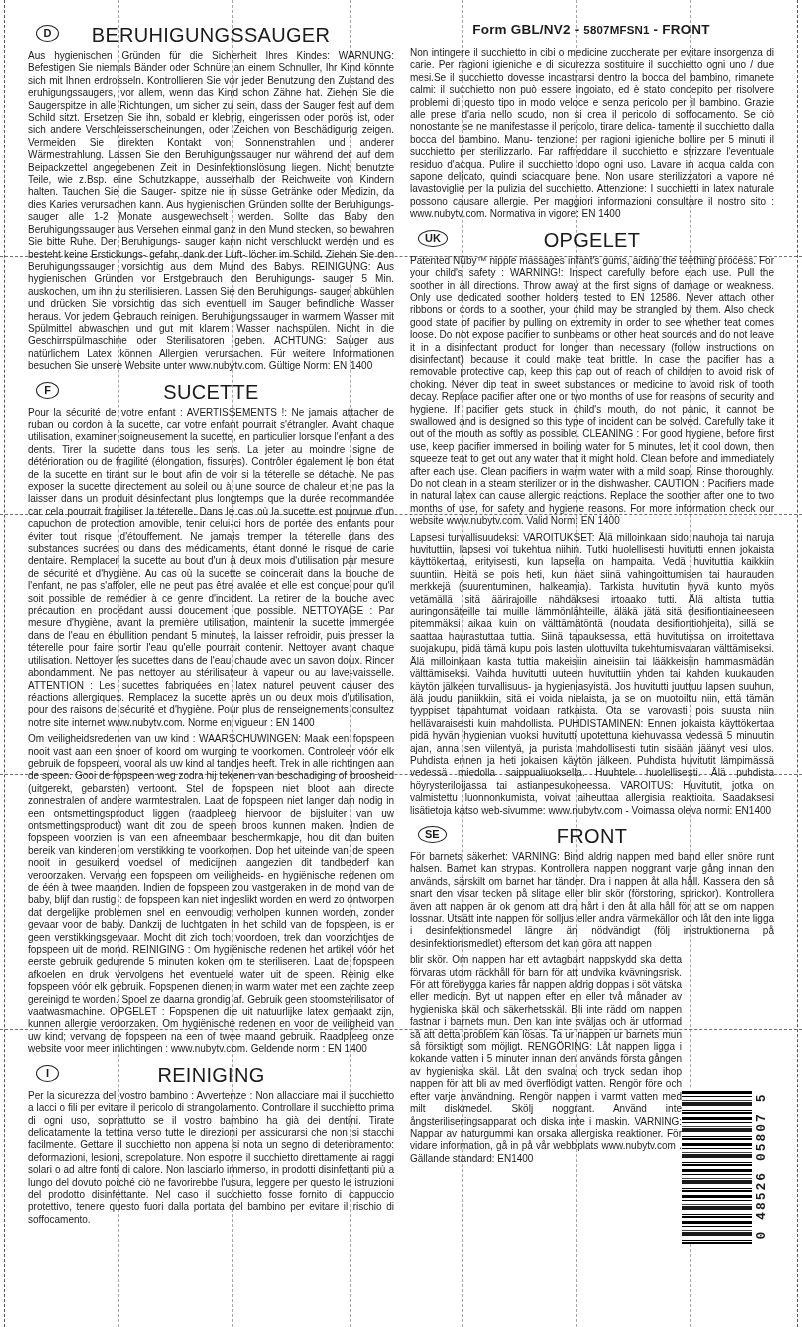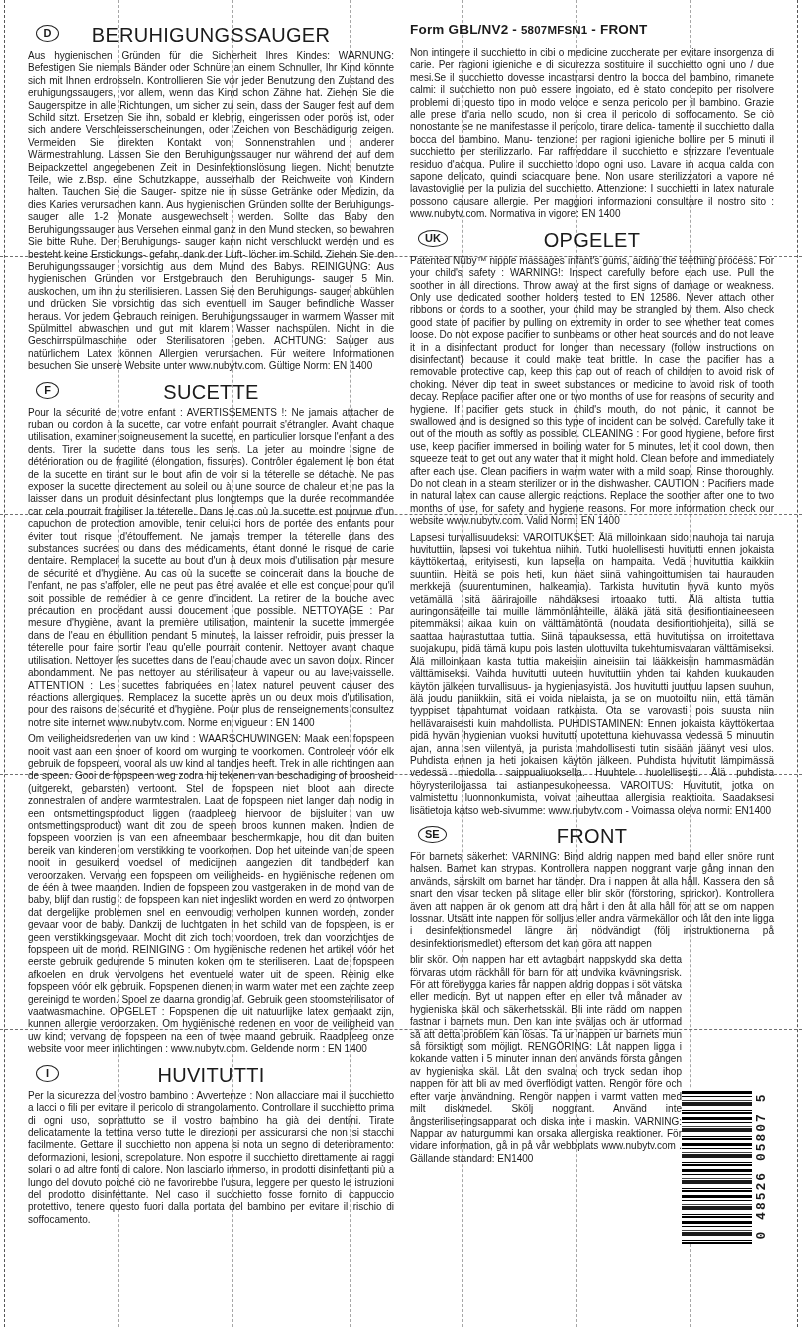--- a/index.html
+++ b/index.html
@@ -10,21 +10,21 @@
     overflow:hidden;
     font-family:"Liberation Sans","DejaVu Sans",sans-serif;
     color:#1b1b1b;
     -webkit-font-smoothing:antialiased;
   }
   .col{position:absolute;top:16px;}
   .col-left{left:28px;width:366px;}
   .col-right{left:410px;width:364px;}
 
   .form-header{
-    text-align:left;
+    text-align:center;
     font-weight:700;
     font-size:13.5px;
     letter-spacing:.2px;
     margin:6px 2px 10px 0;
     white-space:nowrap;
   }
   .form-header .code{font-size:11.5px;}
 
   .sec-header{position:relative;text-align:center;margin:7px 0 3px 0;height:24px;}
   .badge{
@@ -110,21 +110,21 @@
     <p class="body">Pour la sécurité de votre enfant : AVERTISSEMENTS !: Ne jamais attacher de ruban ou cordon à la sucette, car votre enfant pourrait s'étrangler. Avant chaque utilisation, examiner soigneusement la sucette, en particulier lorsque l'enfant a des dents. Tirer la sucette dans tous les sens. La jeter au moindre signe de détérioration ou de fragilité (élongation, fissures). Contrôler également le bon état de la sucette en tirant sur le bout afin de voir si la téterelle se détache. Ne pas exposer la sucette directement au soleil ou à une source de chaleur et ne pas la laisser dans un produit désinfectant plus longtemps que la durée recommandée car cela pourrait fragiliser la téterelle. Dans le cas où la sucette est pourvue d'un capuchon de protection amovible, tenir celui-ci hors de portée des enfants pour éviter tout risque d'étouffement. Ne jamais tremper la téterelle dans des substances sucrées ou dans des médicaments, étant donné le risque de carie dentaire. Remplacer la sucette au bout d'un à deux mois d'utilisation par mesure de sécurité et d'hygiène. Au cas où la sucette se coincerait dans la bouche de l'enfant, ne pas s'affoler, elle ne peut pas être avalée et elle est conçue pour qu'il soit possible de remédier à ce genre d'incident. La retirer de la bouche avec précaution en procédant aussi doucement que possible. NETTOYAGE : Par mesure d'hygiène, avant la première utilisation, maintenir la sucette immergée dans de l'eau en ébullition pendant 5 minutes, la laisser refroidir, puis presser la téterelle pour faire sortir l'eau qu'elle pourrait contenir. Nettoyer avant chaque utilisation. Nettoyer les sucettes dans de l'eau chaude avec un savon doux. Rincer abondamment. Ne pas nettoyer au stérilisateur à vapeur ou au lave-vaisselle. ATTENTION : Les sucettes fabriquées en latex naturel peuvent causer des réactions allergiques. Remplacez la sucette après un ou deux mois d'utilisation, pour des raisons de sécurité et d'hygiène. Pour plus de renseignements consultez notre site internet www.nubytv.com. Norme en vigueur : EN 1400</p>
   </div>
 
   <div class="section">
     <p class="body">Om veiligheidsredenen van uw kind : WAARSCHUWINGEN: Maak een fopspeen nooit vast aan een snoer of koord om wurging te voorkomen. Controleer vóór elk gebruik de fopspeen, vooral als uw kind al tandjes heeft. Trek in alle richtingen aan de speen. Gooi de fopspeen weg zodra hij tekenen van beschadiging of broosheid (uitgerekt, gebarsten) vertoont. Stel de fopspeen niet bloot aan directe zonnestralen of andere warmtestralen. Laat de fopspeen niet langer dan nodig in een ontsmettingsproduct liggen (raadpleeg hiervoor de bijsluiter van uw ontsmettingsproduct) want dit zou de speen broos kunnen maken. Indien de fopspeen voorzien is van een afneembaar beschermkapje, hou dit dan buiten bereik van kinderen om verstikking te voorkomen.  Dop het uiteinde van de speen nooit in gesuikerd voedsel of medicijnen aangezien dit tandbederf kan veroorzaken. Vervang een fopspeen om veiligheids- en hygiënische redenen om de één à twee maanden. Indien de fopspeen zou vastgeraken in de mond van de baby, blijf dan rustig : de fopspeen kan niet ingeslikt worden en werd zo ontworpen dat dergelijke problemen snel en eenvoudig verholpen kunnen worden, zonder gevaar voor de baby. Dankzij de luchtgaten in het schild van de fopspeen, is er geen verstikkingsgevaar. Mocht dit zich toch voordoen, trek dan voorzichtjes de fopspeen uit de mond. REINIGING : Om hygiënische redenen het artikel vóór het eerste gebruik gedurende 5 minuten koken om te steriliseren. Laat de fopspeen afkoelen en druk vervolgens het eventuele water uit de speen. Reinig elke fopspeen vóór elk gebruik.  Fopspenen dienen in warm water met een zachte zeep gereinigd te worden. Spoel ze daarna grondig af. Gebruik geen stoomsterilisator of vaatwasmachine. OPGELET : Fopspenen die uit natuurlijke latex gemaakt zijn, kunnen allergie veroorzaken. Om hygiënische redenen en voor de veiligheid van uw kind; vervang de fopspeen na een of twee maand gebruik. Raadpleeg onze website voor meer inlichtingen : www.nubytv.com. Geldende norm : EN 1400</p>
   </div>
 
   <div class="section">
     <div class="sec-header">
       <span class="badge">I</span>
-      <span class="sec-title">HUVITUTTI</span>
+      <span class="sec-title">REINIGING</span>
     </div>
     <p class="body">Per la sicurezza del vostro bambino :  Avvertenze : Non allacciare mai il succhietto a lacci o fili per evitare il pericolo di strangolamento.  Controllare il succhietto prima di ogni uso, soprattutto se il vostro bambino ha già dei dentini. Tirate delicatamente la tettina verso tutte le direzioni per assicurarsi che non si stacchi facilmente. Gettare il succhietto non appena si nota un segno di deterioramento: deformazioni, lesioni, screpolature. Non esporre il succhietto direttamente ai raggi solari o ad altre fonti di calore. Non lasciarlo immerso, in prodotti disinfettanti più a lungo del dovuto poiché ciò ne favorirebbe l'usura, leggere per questo le istruzioni del prodotto disinfettante. Nel caso il succhietto fosse fornito di cappuccio protettivo, tenere questo fuori dalla portata del bambino per evitare il rischio di soffocamento.</p>
   </div>
 
 </div>
 
 <div class="col col-right">
 
   <div class="form-header">
     <span>Form  GBL/NV2 -</span>

